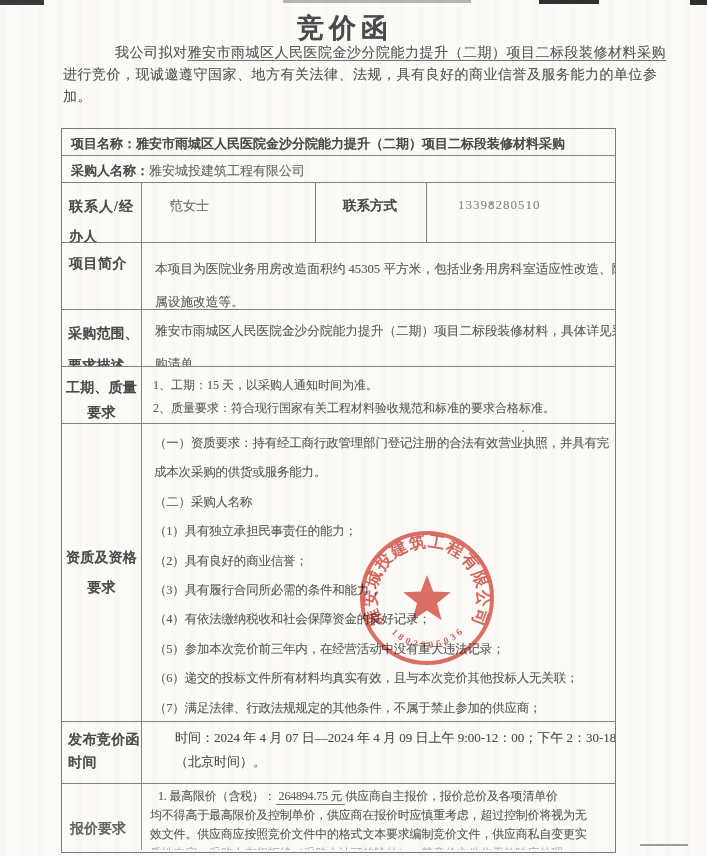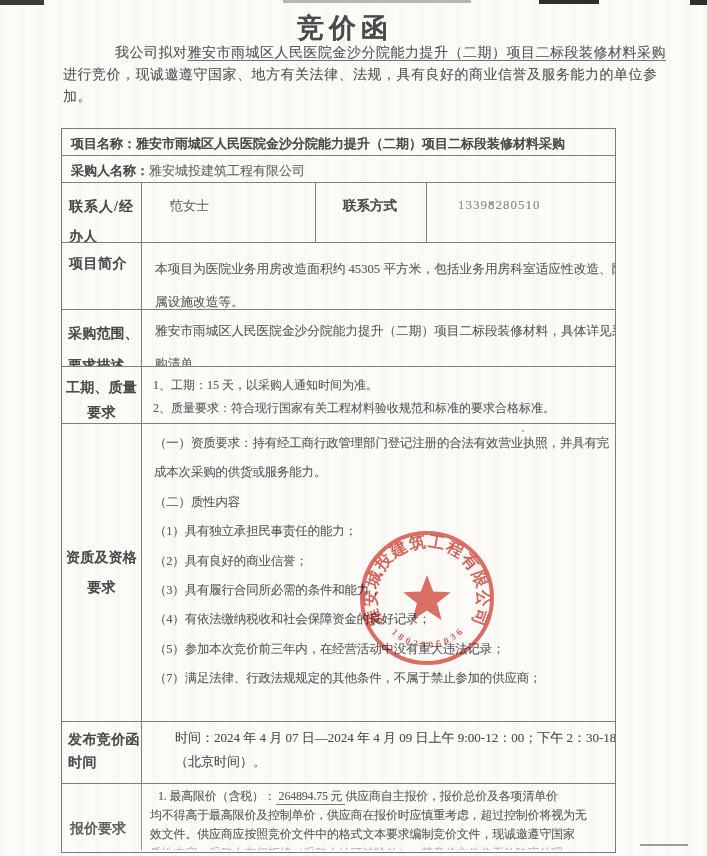--- a/index.html
+++ b/index.html
@@ -158,47 +158,48 @@
     </div>
 
     <div class="tr r7">
       <div class="td lab cen7">
         <div class="lbl-line">资质及资格</div>
         <div class="lbl-line">要求</div>
       </div>
       <div class="td body b7">
         <div class="cl">（一）资质要求：持有经工商行政管理部门登记注册的合法有效营业执照，并具有完</div>
         <div class="cl">成本次采购的供货或服务能力。</div>
-        <div class="cl">（二）质性内容</div>
+        <div class="cl">（二）采购人名称</div>
         <div class="cl">（1）具有独立承担民事责任的能力；</div>
         <div class="cl">（2）具有良好的商业信誉；</div>
         <div class="cl">（3）具有履行合同所必需的条件和能力；</div>
         <div class="cl">（4）有依法缴纳税收和社会保障资金的良好记录；</div>
         <div class="cl">（5）参加本次竞价前三年内，在经营活动中没有重大违法记录；</div>
+        <div class="cl">（6）递交的投标文件所有材料均真实有效，且与本次竞价其他投标人无关联；</div>
         <div class="cl">（7）满足法律、行政法规规定的其他条件，不属于禁止参加的供应商；</div>
       </div>
     </div>
 
     <div class="tr r8">
       <div class="td lab two8">
         <div class="lbl-line">发布竞价函</div>
         <div class="lbl-line">时间</div>
       </div>
       <div class="td body b8">
         <div class="cl">时间：2024 年 4 月 07 日—2024 年 4 月 09 日上午 9:00-12：00；下午 2：30-18：00</div>
         <div class="cl">（北京时间）。</div>
       </div>
     </div>
 
     <div class="tr r9">
       <div class="td lab bot9">报价要求</div>
       <div class="td body b9">
         <div class="cl ind"><span>1. 最高限价（含税）：</span><span class="price-u">264894.75 元</span><span>供应商自主报价，报价总价及各项清单价</span></div>
         <div class="cl">均不得高于最高限价及控制单价，供应商在报价时应慎重考虑，超过控制价将视为无</div>
-        <div class="cl">效文件。供应商应按照竞价文件中的格式文本要求编制竞价文件，现诚邀遵守国家</div>
+        <div class="cl">效文件。供应商应按照竞价文件中的格式文本要求编制竞价文件，供应商私自变更实</div>
         <div class="cl faded">质性内容，采购人有权拒绝（采购人认可的除外），其竞价文件作无效响应处理</div>
       </div>
     </div>
 
   </div>
 
   <svg class="stamp" width="140" height="140" viewBox="0 0 140 140">
     <circle cx="70" cy="70" r="65" fill="none" stroke="#d8554c" stroke-width="4"></circle>
     <polygon points="70,47 76.2,63.5 93.8,64.3 80,75.2 84.7,92.2 70,82.5 55.3,92.2 60,75.2 46.2,64.3 63.8,63.5" fill="#d8554c"></polygon>
     <defs>

